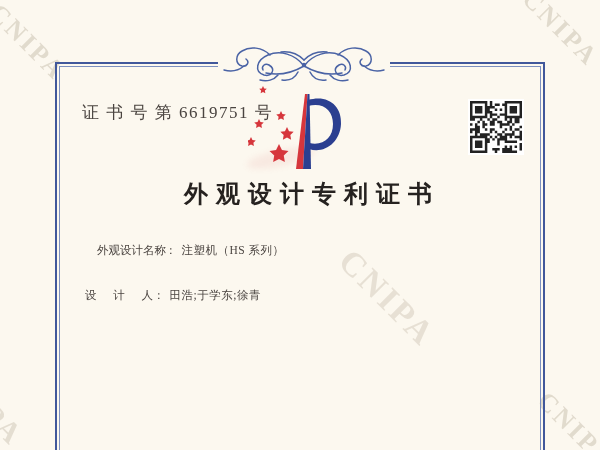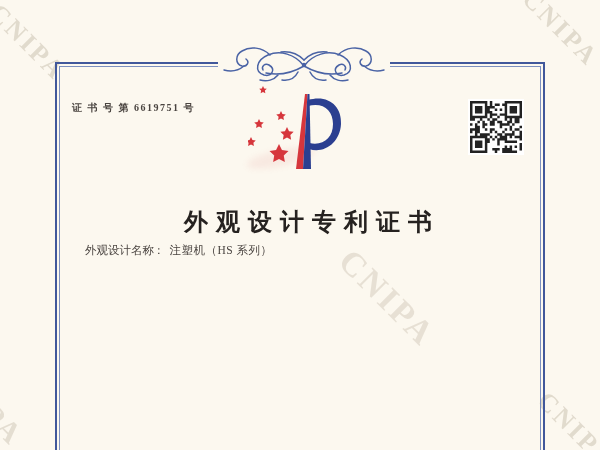--- a/index.html
+++ b/index.html
@@ -46,34 +46,34 @@
   }
   
   .emblem{position:absolute;left:248px;top:84px;width:110px;height:88px;}
   
   .qr{
     position:absolute;left:468px;top:99px;width:56px;height:56px;
     background:#fff;padding:2px;box-sizing:border-box;
   }
   
   .cert-no{
-    position:absolute;left:72px;top:101px;
-    font-size:10px;color:#4a4440;letter-spacing:1.5px;font-weight:bold;
+    position:absolute;left:82px;top:101px;
+    font-size:17px;color:#4a4440;letter-spacing:1.5px;
   }
   .title{
     position:absolute;left:0;top:178px;width:600px;
     text-align:center;font-size:24px;font-weight:bold;color:#262220;
-    letter-spacing:8px;padding-left:24px;box-sizing:border-box;margin-top:28px;
+    letter-spacing:8px;padding-left:24px;box-sizing:border-box;
   }
   .rows{position:absolute;left:85px;top:243px;width:440px;}
   .row{
     font-size:11.5px;color:#4a4440;line-height:14px;margin-bottom:20px;
     white-space:nowrap;
   }
-  .row.first{margin-bottom:31px;}
+  .row.first{margin-bottom:31px;margin-left:12px;}
   .row .lbl{
     display:inline-block;width:68px;
     text-align:justify;text-align-last:justify;
     vertical-align:top;
   }
   .row .col{display:inline-block;vertical-align:top;}
   .row .val{display:inline-block;margin-left:5px;vertical-align:top;letter-spacing:0.5px;}
 </style>
 </head>
 <body>
@@ -136,13 +136,16 @@
 </div>
 
 <div class="cert-no">证 书 号 第 6619751 号</div>
 
 <div class="title">外观设计专利证书</div>
 
 <div class="rows">
   <div class="row first">
     <span class="lbl">外观设计名称</span><span class="col">：</span><span class="val">注塑机（HS 系列）</span>
   </div>
+  <div class="row">
+    <span class="lbl">设计人</span><span class="col">：</span><span class="val">田浩;于学东;徐青</span>
+  </div>
 </div>
 
 </body></html>

